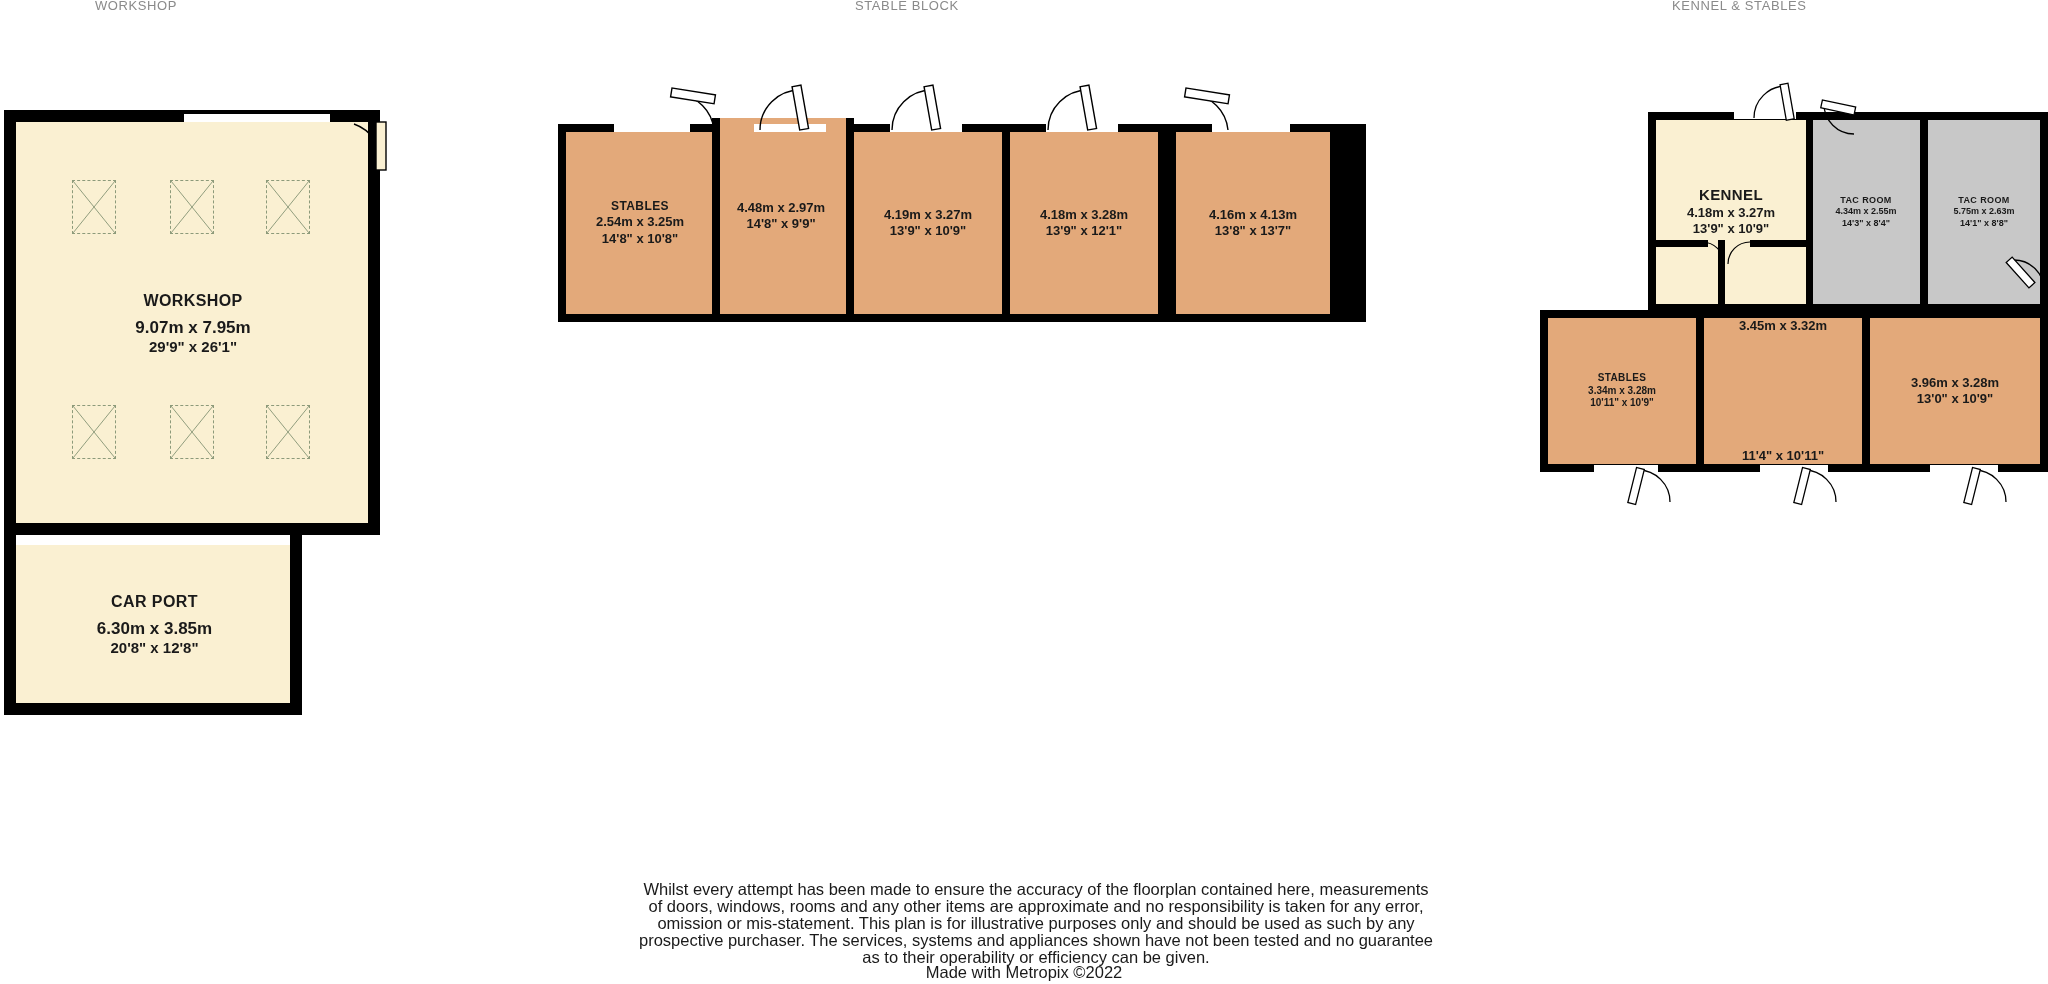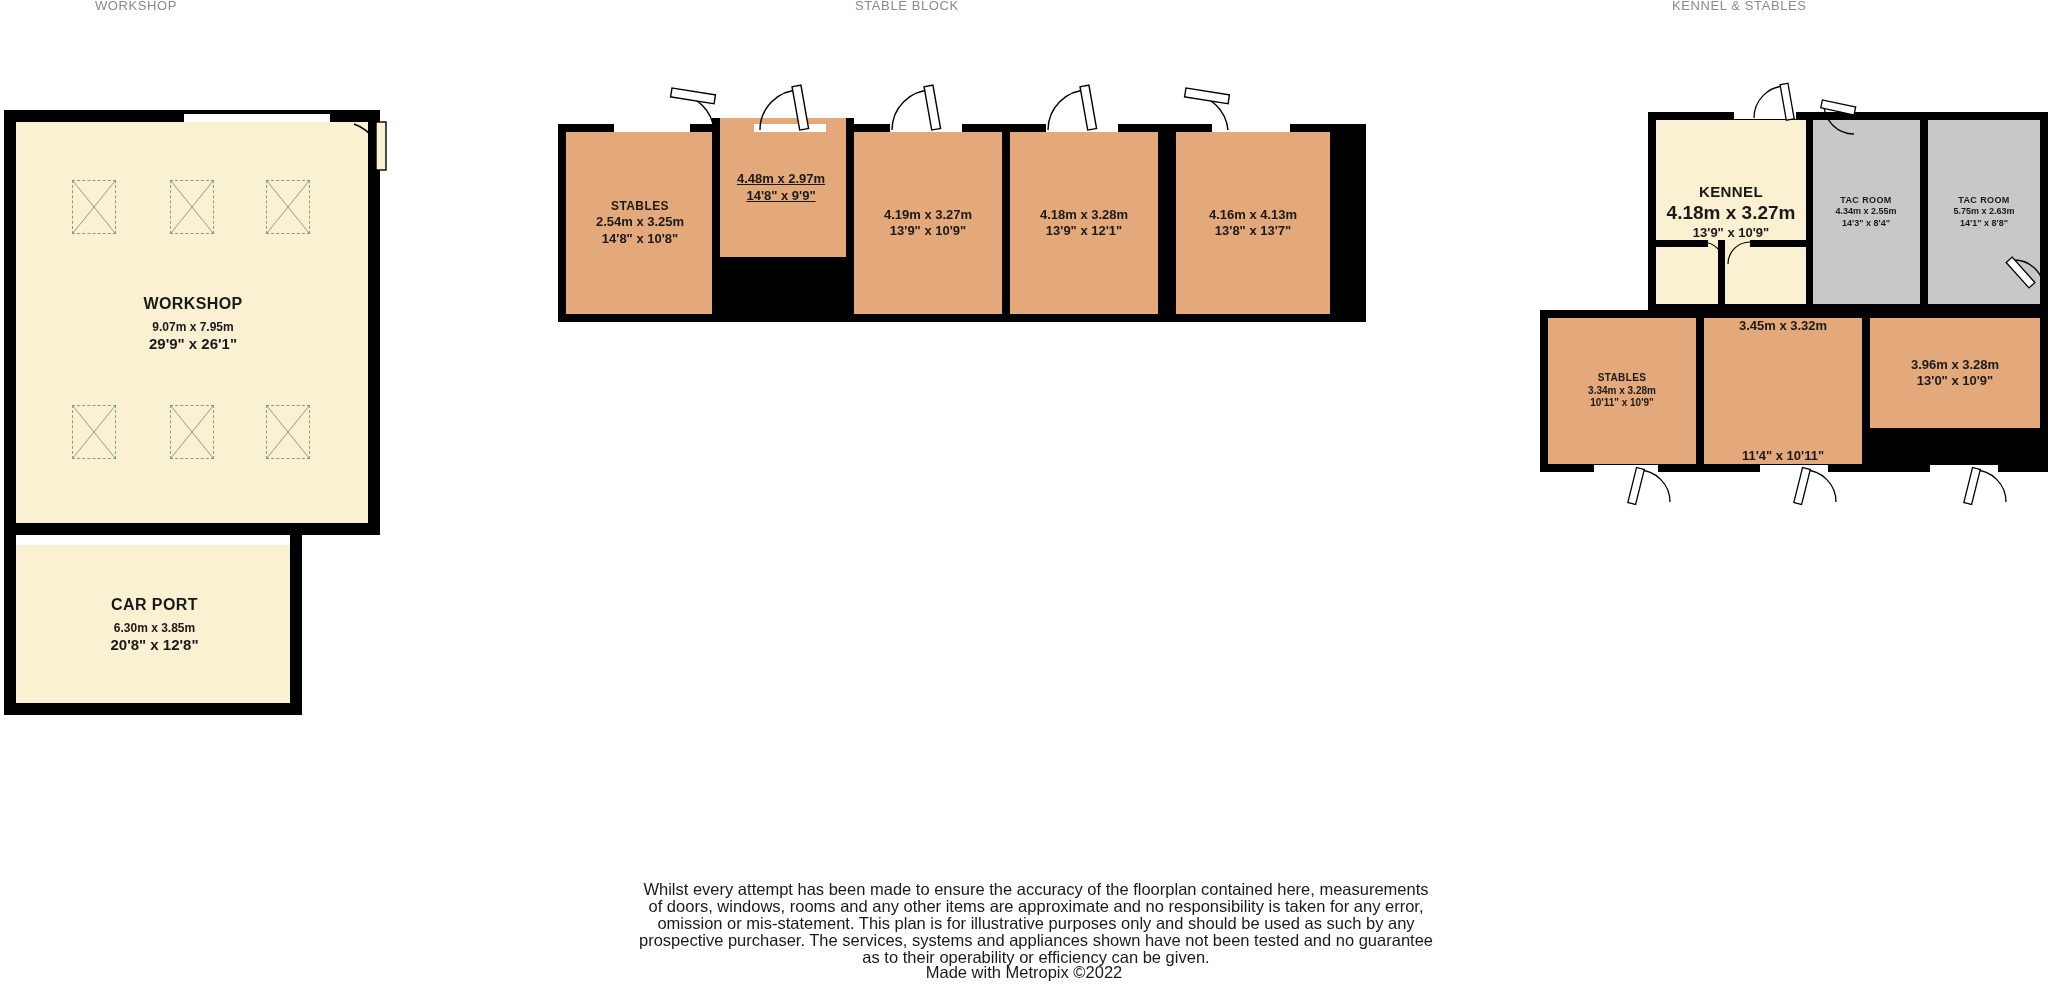--- a/index.html
+++ b/index.html
@@ -52,21 +52,21 @@
   .label-name {
     font-weight: bold;
     letter-spacing: 0.4px;
   }
   .label-m, .label-ft {
     font-weight: bold;
   }
 
   
   .t-lg .label-name { font-size: 16px; }
-  .t-lg .label-m    { font-size: 12px; margin-top: 6px; }
+  .t-lg .label-m    { font-size: 17px; margin-top: 6px; }
   .t-lg .label-ft   { font-size: 15px; }
 
   .t-md .label-name { font-size: 12px; }
   .t-md .label-m    { font-size: 13px; }
   .t-md .label-ft   { font-size: 13px; }
 
   .t-sm .label-name { font-size: 10px; }
   .t-sm .label-m    { font-size: 10px; }
   .t-sm .label-ft   { font-size: 10px; }
 
@@ -194,21 +194,21 @@
   <div>
 
     <div class="wall" style="left:558px; top:124px; width:808px; height:198px;"></div>
 
     <div class="room fill-tan t-md" style="left:566px; top:132px; width:148px; height:182px;">
       <div class="label-name">STABLES</div>
       <div class="label-m">2.54m  x 3.25m</div>
       <div class="label-ft">14'8"  x 10'8"</div>
     </div>
 
-    <div class="room fill-tan t-md" style="left:716px; top:118px; width:130px; height:139px;text-decoration:underline;">
+    <div class="room fill-tan t-md" style="left:716px; top:118px; width:130px; height:196px;">
       <div class="label-m">4.48m  x 2.97m</div>
       <div class="label-ft">14'8"  x 9'9"</div>
     </div>
 
     <div class="room fill-tan t-md" style="left:854px; top:132px; width:148px; height:182px;">
       <div class="label-m">4.19m  x 3.27m</div>
       <div class="label-ft">13'9"  x 10'9"</div>
     </div>
 
     <div class="room fill-tan t-md" style="left:1010px; top:132px; width:148px; height:182px;">
@@ -263,21 +263,21 @@
       </svg>
     </div>
   </div>
 
   <div>
 
     <div class="wall" style="left:1648px; top:112px; width:400px; height:200px;"></div>
 
     <div class="room fill-cream t-md" style="left:1656px; top:120px; width:150px; height:184px;">
       <div class="label-name" style="font-size:15px;">KENNEL</div>
-      <div class="label-m" style="font-size:19px;">4.18m  x 3.27m</div>
+      <div class="label-m" style="font-size:13px;">4.18m  x 3.27m</div>
       <div class="label-ft" style="font-size:13px;">13'9"  x 10'9"</div>
     </div>
 
     <div class="wall" style="left:1718px; top:240px; width:7px; height:64px;"></div>
     <div class="wall" style="left:1656px; top:240px; width:52px; height:7px;"></div>
     <div class="wall" style="left:1750px; top:240px; width:56px; height:7px;"></div>
     <div class="door" style="left:1700px; top:240px;">
       <svg width="26" height="30" viewBox="0 0 26 30">
         <path d="M 2 2 A 22 22 0 0 1 24 24" fill="none" stroke="#000" stroke-width="1.2"></path>
       </svg>
@@ -329,21 +329,21 @@
       <div class="label-name">STABLES</div>
       <div class="label-m">3.34m  x 3.28m</div>
       <div class="label-ft">10'11"  x 10'9"</div>
     </div>
 
     <div class="room fill-tan t-md" style="left:1704px; top:318px; width:158px; height:146px;justify-content:space-between;">
       <div class="label-m">3.45m  x 3.32m</div>
       <div class="label-ft">11'4"  x 10'11"</div>
     </div>
 
-    <div class="room fill-tan t-md" style="left:1870px; top:318px; width:170px; height:110px;">
+    <div class="room fill-tan t-md" style="left:1870px; top:318px; width:170px; height:146px;">
       <div class="label-m">3.96m  x 3.28m</div>
       <div class="label-ft">13'0"  x 10'9"</div>
     </div>
 
     <div class="wall" style="left:1696px; top:310px; width:8px; height:162px;"></div>
     <div class="wall" style="left:1862px; top:310px; width:8px; height:162px;"></div>
 
     <div class="opening" style="left:1594px; top:465px; width:64px; height:7px;"></div>
     <div class="opening" style="left:1760px; top:465px; width:68px; height:7px;"></div>
     <div class="opening" style="left:1930px; top:465px; width:68px; height:7px;"></div>

